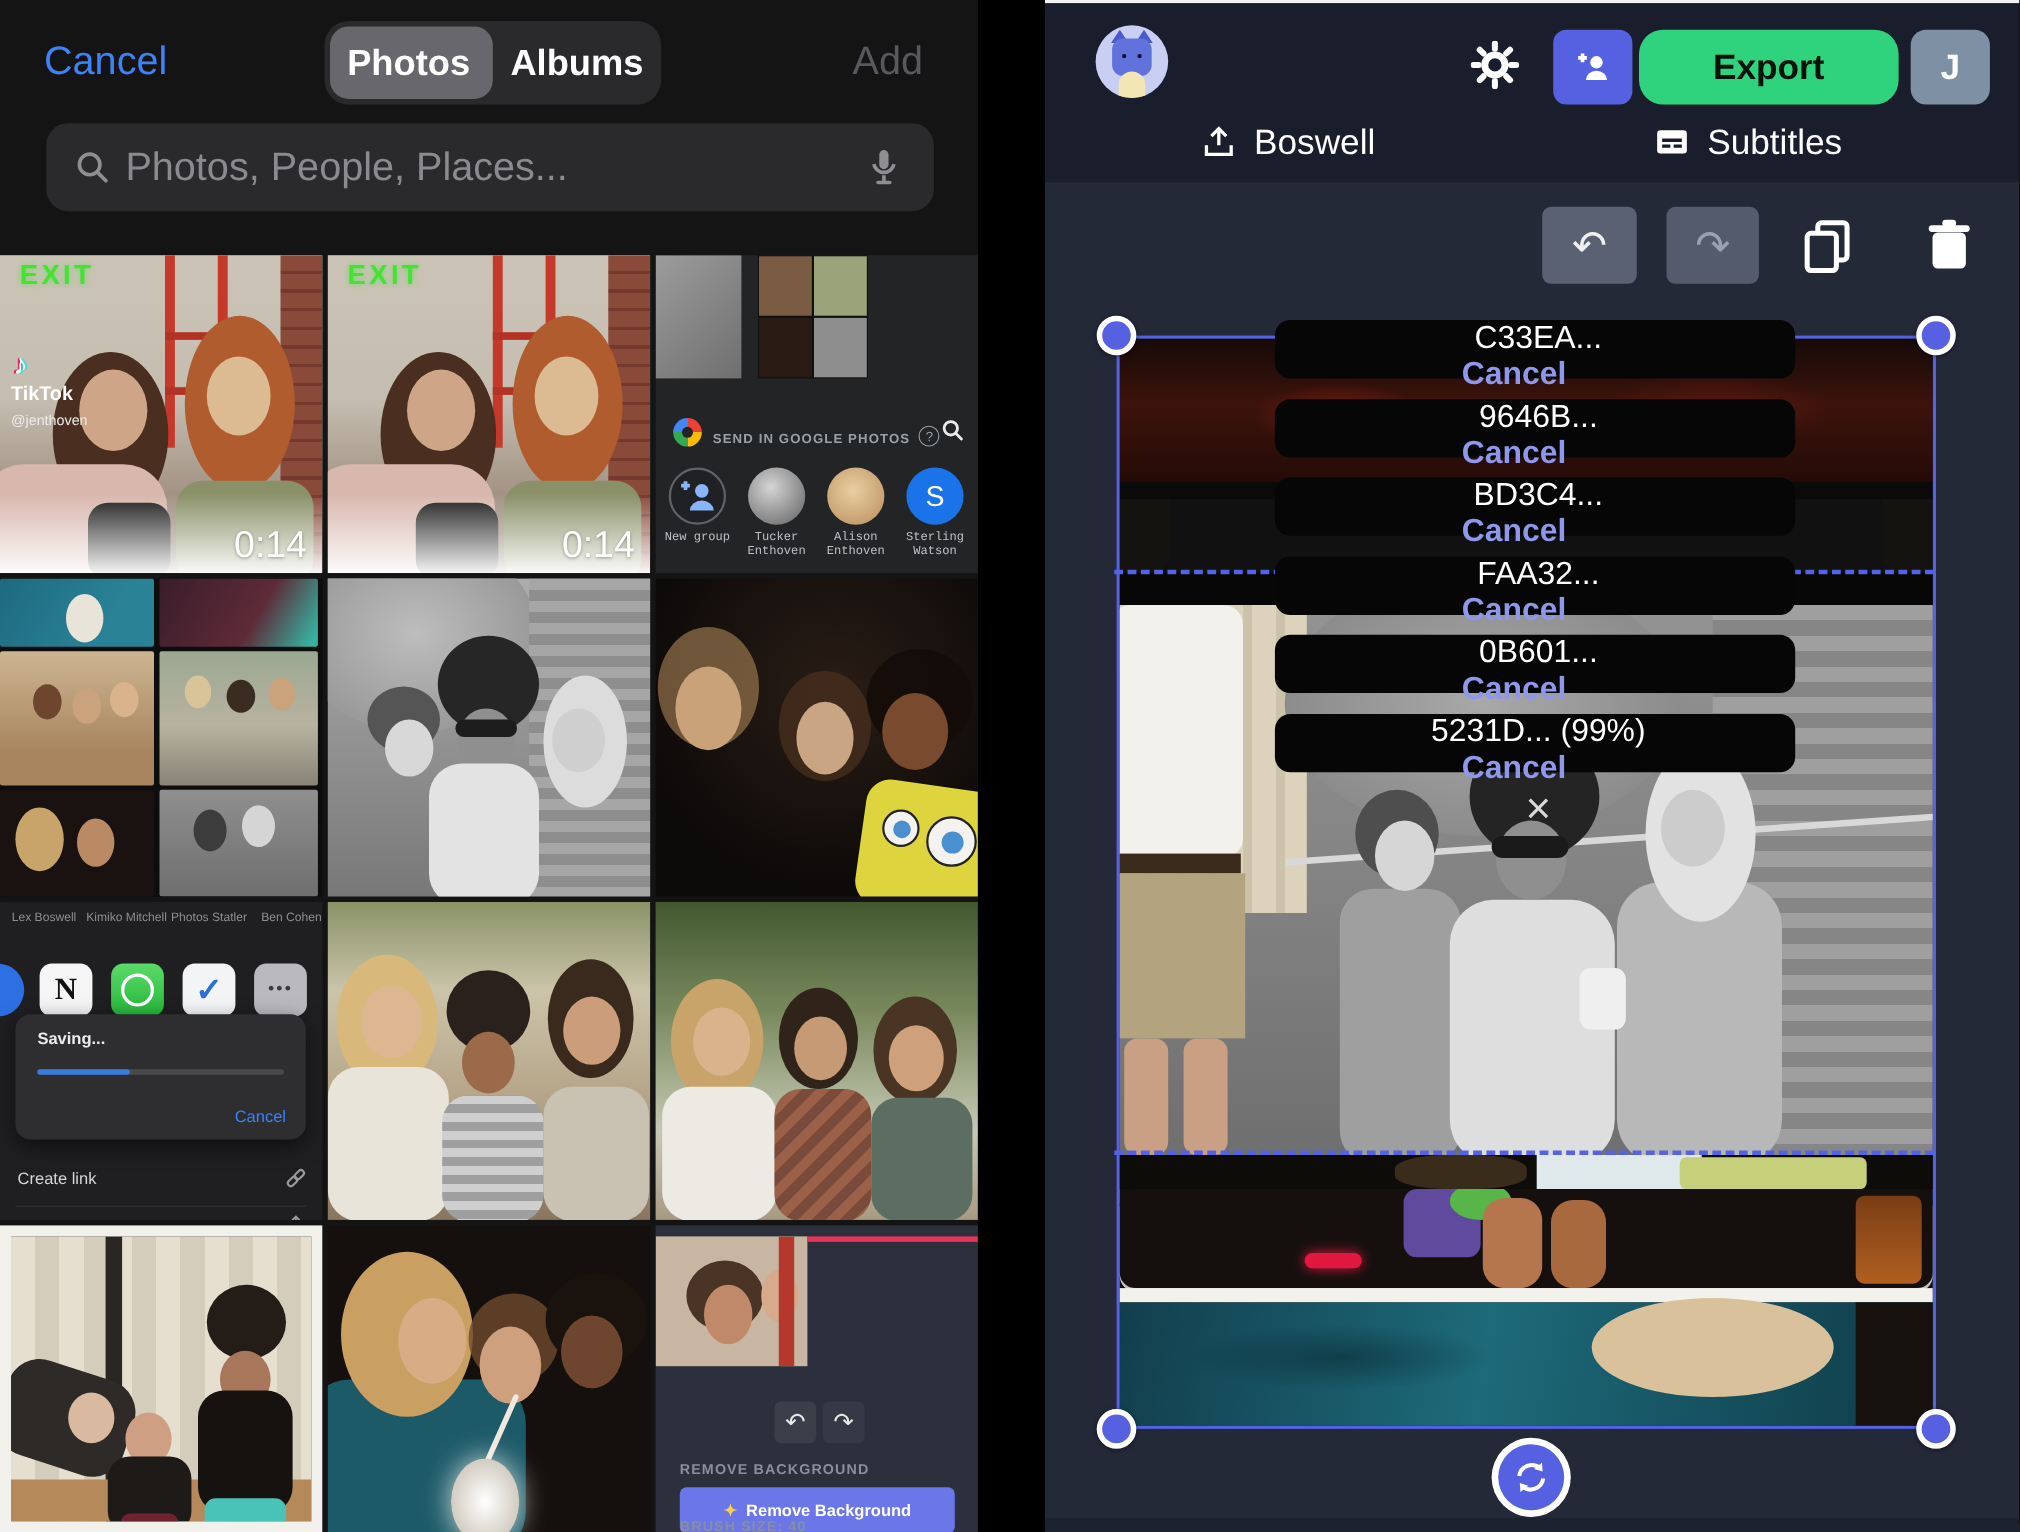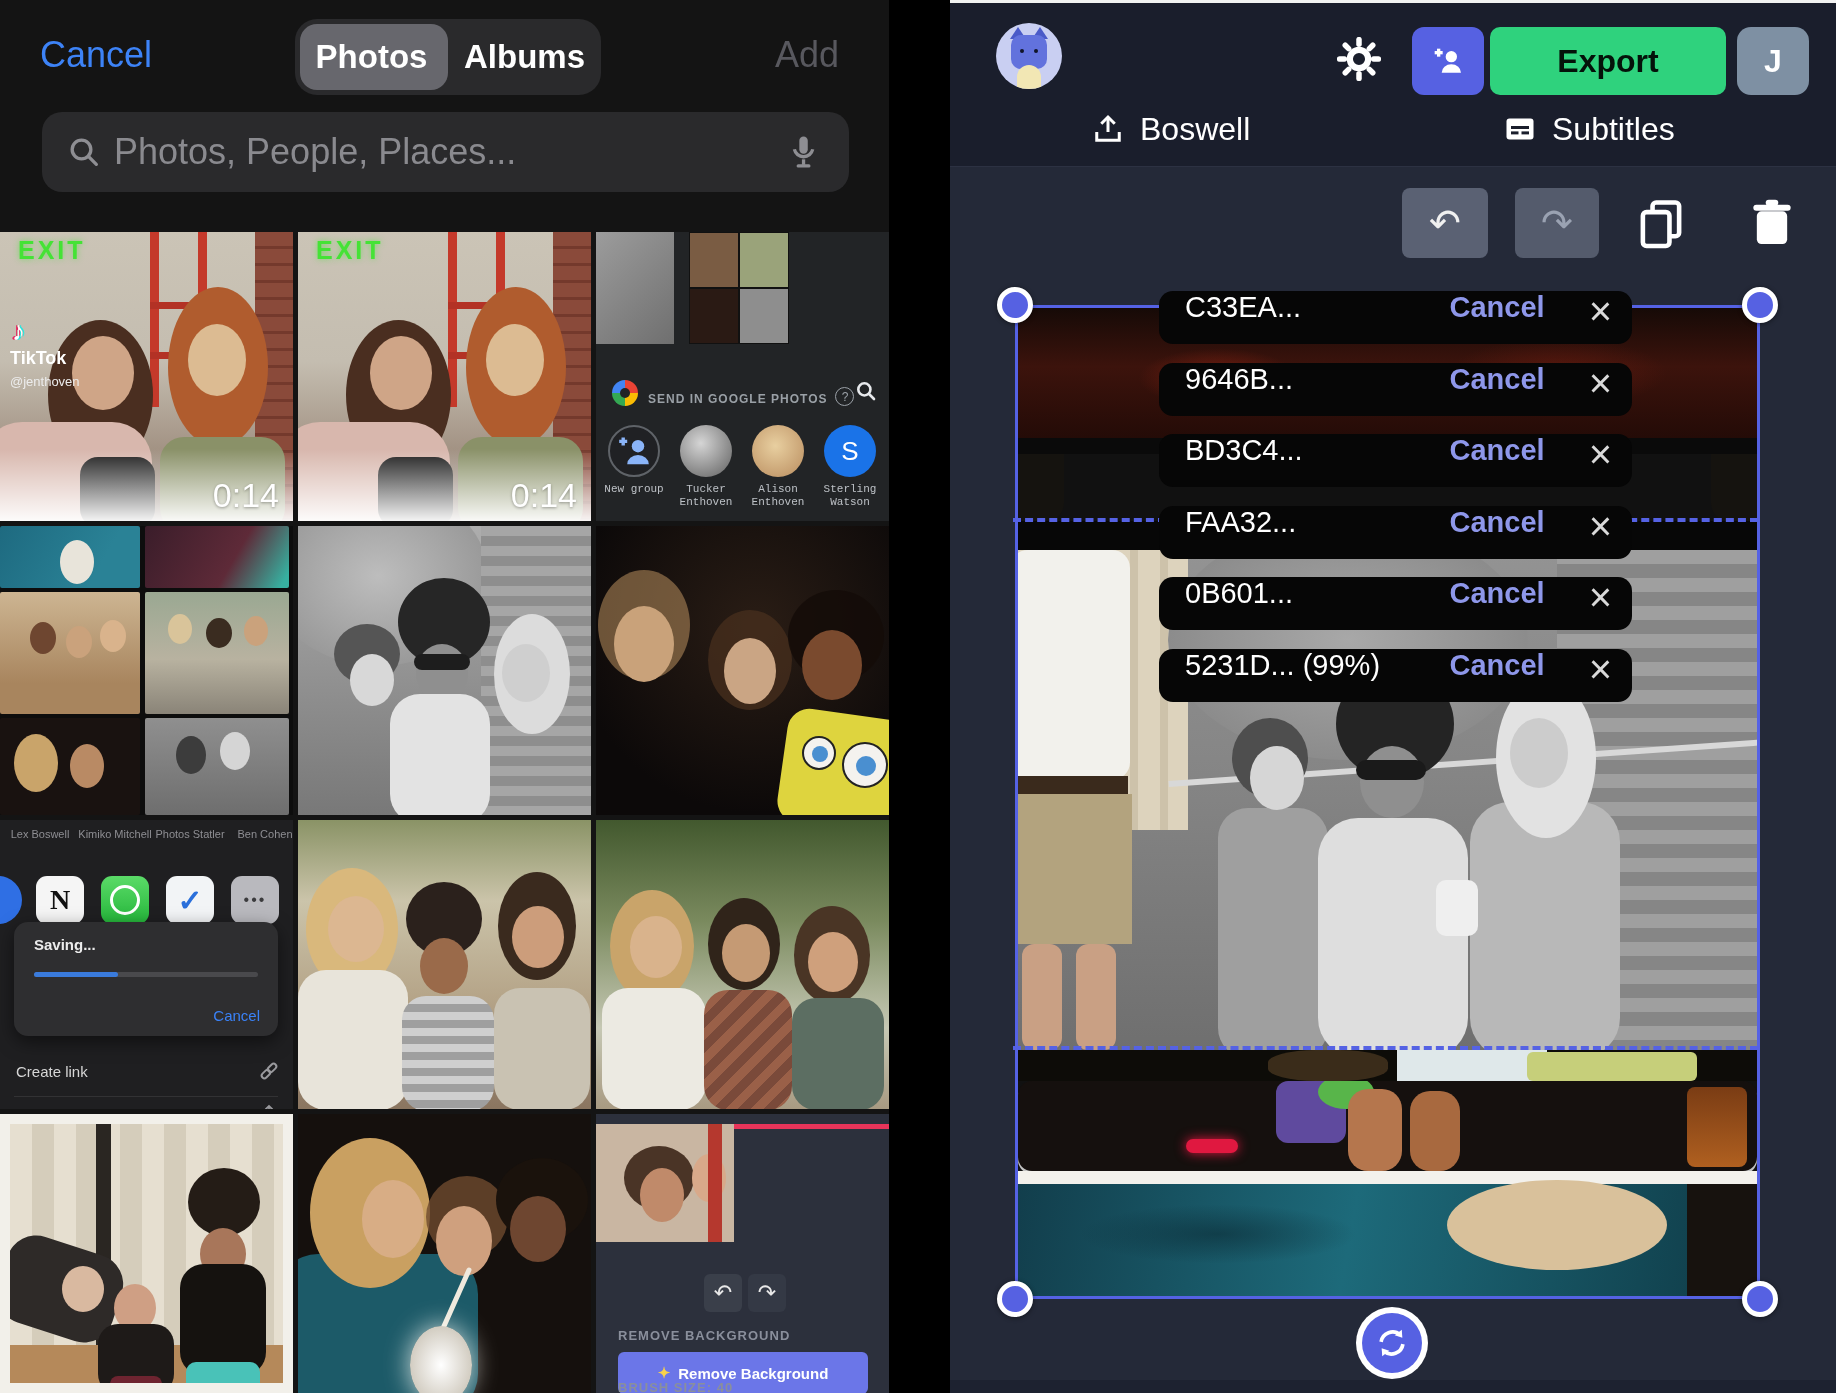--- a/index.html
+++ b/index.html
@@ -178,21 +178,21 @@
   .avatar { left:46px; top:23px; width:66px; height:66px; border-radius:50%; background:#c9cff2; overflow:hidden; }
   .avatar .head { left:15px; top:12px; width:36px; height:34px; border-radius:10px; background:#6272dd; }
   .avatar .ear1,.avatar .ear2 { top:4px; width:0; height:0; border-left:8px solid transparent;
     border-right:8px solid transparent; border-bottom:12px solid #4a5ac8; }
   .avatar .ear1 { left:14px; } .avatar .ear2 { left:36px; }
   .avatar .eye { top:26px; width:4px; height:4px; border-radius:50%; background:#10142a; }
   .avatar .belly { left:21px; top:42px; width:24px; height:30px; border-radius:12px 12px 0 0; background:#f2e7b4; }
   .gear { left:387px; top:37px; width:44px; height:44px; }
   .invite { left:462px; top:27px; width:72px; height:68px; border-radius:12px; background:#5661e2;
     display:flex; align-items:center; justify-content:center; }
-  .export { left:540px; top:27px; width:236px; height:68px; border-radius:10px; background:#2fd27d;
+  .export { left:540px; top:27px; width:236px; height:68px; border-radius:22px; background:#2fd27d;
     display:flex; align-items:center; justify-content:center; color:#04120a; font-size:32px; font-weight:800; }
   .javatar { left:787px; top:27px; width:72px; height:68px; border-radius:14px; background:#7e90a3;
     display:flex; align-items:center; justify-content:center; color:#fff; font-size:32px; font-weight:600; }
   .navitem { top:96px; height:66px; display:flex; align-items:center; gap:14px; color:#fff; font-size:32px; font-weight:500; }
   .nav-upload { left:140px; } .nav-subs { left:552px; }
   .editbtn { left:25px; top:188px; width:405px; height:70px; border-radius:8px; background:#495064;
     display:flex; align-items:center; justify-content:center; color:#e8eaf2; font-size:30px; font-weight:700; }
   .undo { left:452px; top:188px; width:86px; height:70px; border-radius:8px; background:#5a6173;
     color:#f0f0f0; font-size:38px; display:flex; align-items:center; justify-content:center; }
   .redo { left:565px; top:188px; width:84px; height:70px; border-radius:8px; background:#545b6c;
@@ -254,21 +254,21 @@
   .b9 { top:876px; height:112px; background:linear-gradient(100deg,#123e4c 0%,#1d6a7a 45%,#0f3a46 100%); }
   .b9 .hand { position:absolute; right:90px; top:-4px; width:220px; height:90px; border-radius:50%; background:#d9c19b; }
   .b9 .dark { position:absolute; right:0; top:0; width:70px; height:112px; background:#17120e; }
   .b9 .fold { position:absolute; left:60px; top:20px; width:280px; height:60px; border-radius:50%;
     background:radial-gradient(rgba(10,40,50,.55),transparent 70%); }
 
   .dash { left:63px; width:745px; height:0; border-top:4px dashed #5562e4; }
   .handle { width:36px; height:36px; border-radius:50%; background:#5661e2; border:5px solid #fff;
     box-shadow:0 1px 5px rgba(0,0,0,.45); }
   .pill { left:209px; width:473px; height:53px; border-radius:14px; background:#060606;
-    display:flex; padding:0 20px 0 26px; }
+    display:flex; align-items:center; padding:0 20px 0 26px;flex-direction:column; }
   .pill .fn { color:#fff; font-size:29px; flex:1; }
   .pill .cn { color:#8e97ea; font-size:29px; font-weight:600; margin-right:44px; }
   .pill .x { color:#d9d9d9; font-size:40px; line-height:40px; font-weight:400; }
   .rotate { left:406px; top:1307px; width:72px; height:72px; border-radius:50%; background:#fff;
     display:flex; align-items:center; justify-content:center; }
   .rotate .inner { width:60px; height:60px; border-radius:50%; background:#5661e2;
     display:flex; align-items:center; justify-content:center; }
   #ed .footer { left:0; top:1380px; width:886px; height:13px; background:#1d2230; }
 </style>
 </head>

